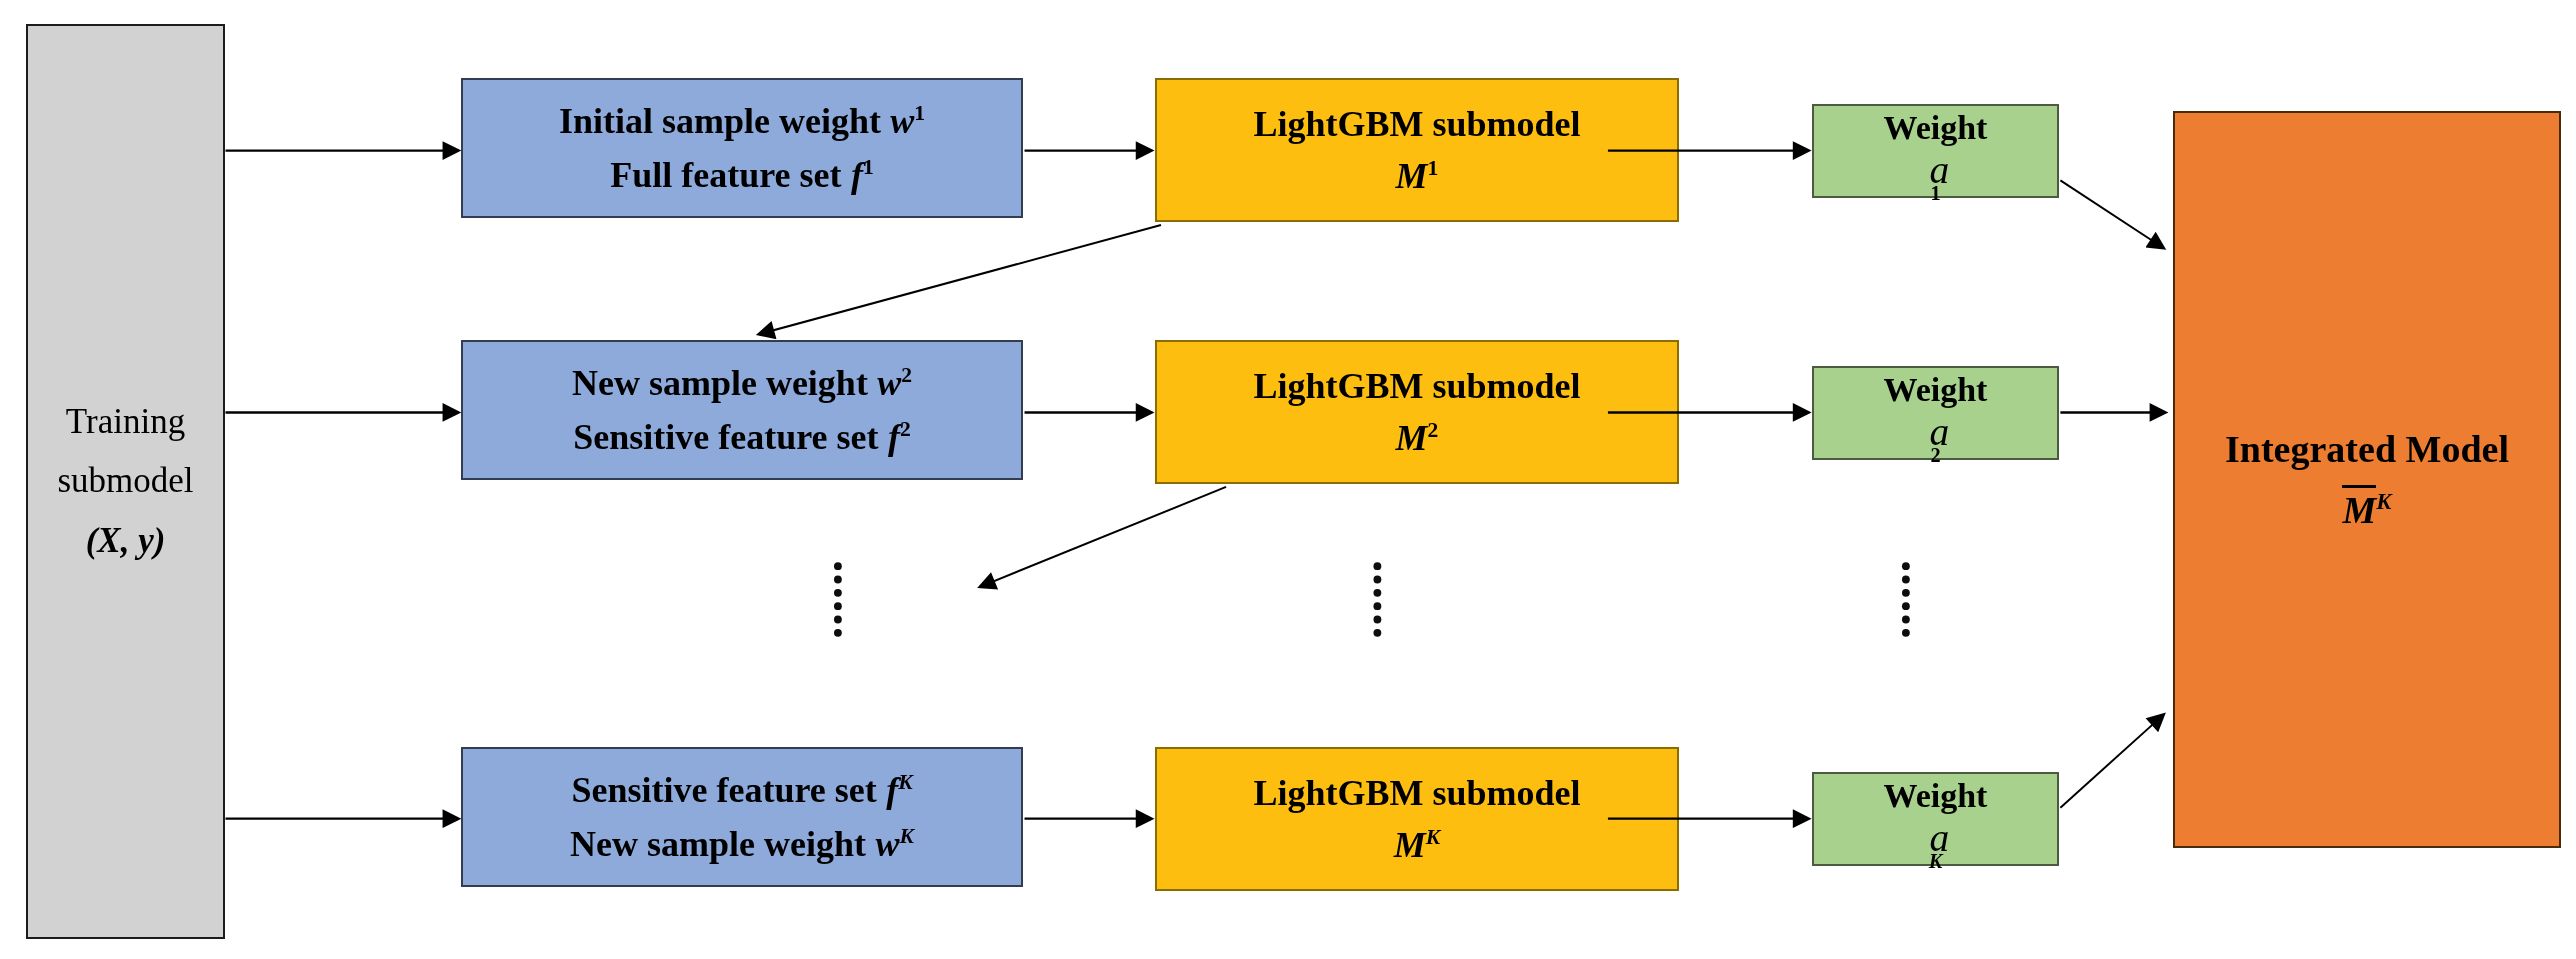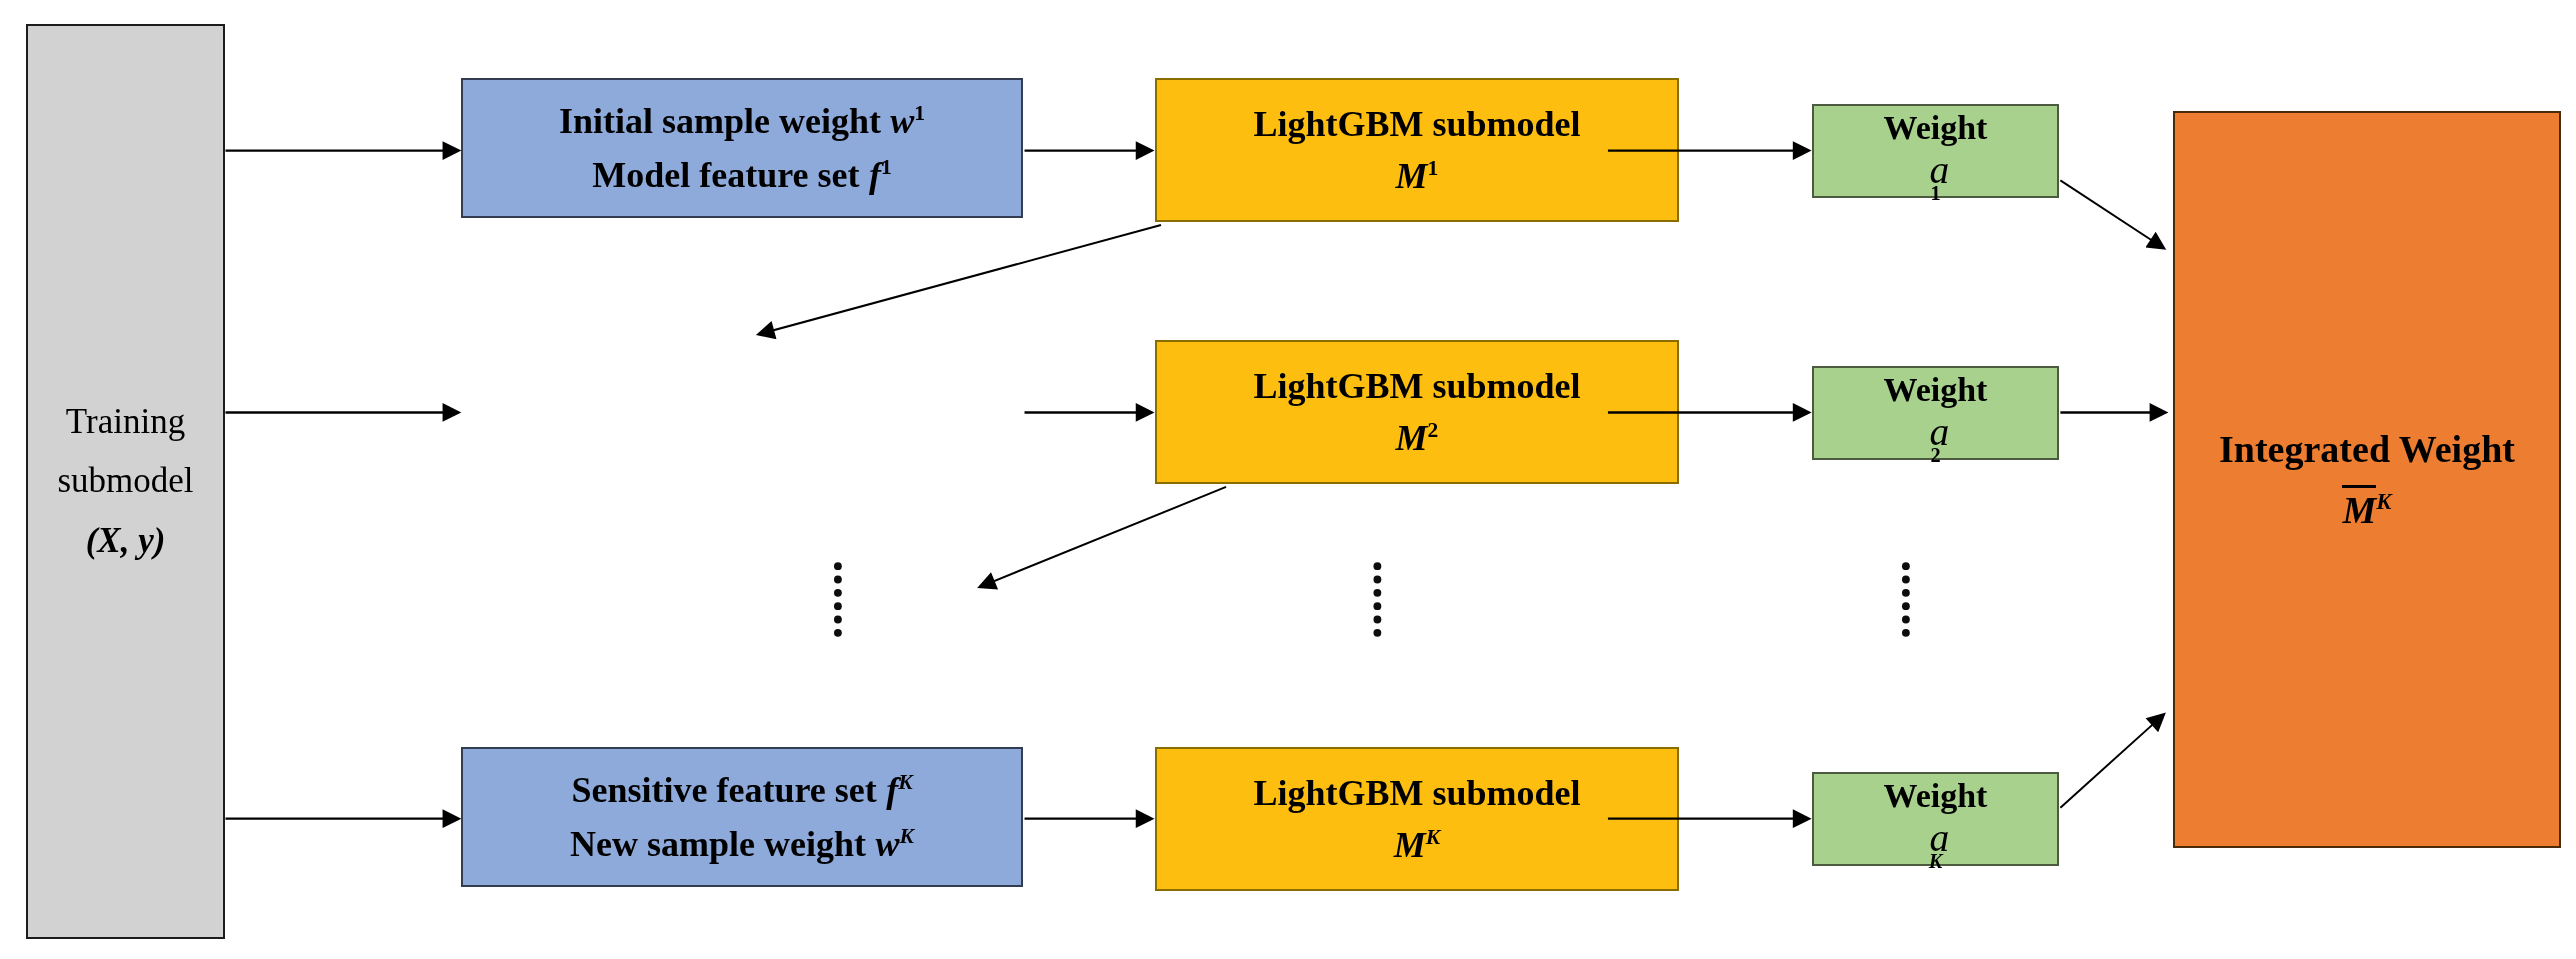--- a/index.html
+++ b/index.html
@@ -77,35 +77,43 @@
     <div>Training</div>
     <div>submodel</div>
     <div class="xy">(X, y)</div>
   </div>
 
   <div class="box blue r1">
     <div>
       <span>Initial sample weight</span><span class="mvar">w</span><sup>1</sup>
     </div>
     <div>
-      <span>Model feature set</span><span class="mvar">f</span><sup>1</sup>
+      <span>Full feature set</span><span class="mvar">f</span><sup>1</sup>
     </div>
   </div>
   <div class="box gold r1">
     <div>LightGBM submodel</div>
     <div>
       <span class="mvar" style="margin-left:0">M</span><sup>1</sup>
     </div>
   </div>
   <div class="box green g1">
     <span>Weight</span>
       <span class="avar">a</span>
       <sub>1</sub>
   </div>
 
+  <div class="box blue r2">
+    <div>
+      <span>New sample weight</span><span class="mvar">w</span><sup>2</sup>
+    </div>
+    <div>
+      <span>Sensitive feature set</span><span class="mvar">f</span><sup>2</sup>
+    </div>
+  </div>
   <div class="box gold r2">
     <div>LightGBM submodel</div>
     <div>
       <span class="mvar" style="margin-left:0">M</span><sup>2</sup>
     </div>
   </div>
   <div class="box green g2">
     <span>Weight</span>
       <span class="avar">a</span>
       <sub>2</sub>
@@ -125,21 +133,21 @@
       <span class="mvar" style="margin-left:0">M</span><sup class="it">K</sup>
     </div>
   </div>
   <div class="box green g3">
     <span>Weight</span>
       <span class="avar">a</span>
       <sub class="it">K</sub>
   </div>
 
   <div class="box big">
-    <div>Integrated Weight</div>
+    <div>Integrated Model</div>
     <div>
       <span class="overline-wrap"><span class="mvar">M</span></span><sup class="it">K</sup>
     </div>
   </div>
 
   <svg class="overlay" width="2576" height="959" viewBox="0 0 3284 1223">
     <defs>
       <marker id="ah" viewBox="0 0 10 10" refX="8" refY="5" markerUnits="userSpaceOnUse" markerWidth="32" markerHeight="24" orient="auto-start-reverse">
         <path d="M0 0 L10 5 L0 10 z" fill="#000"></path>
       </marker>

